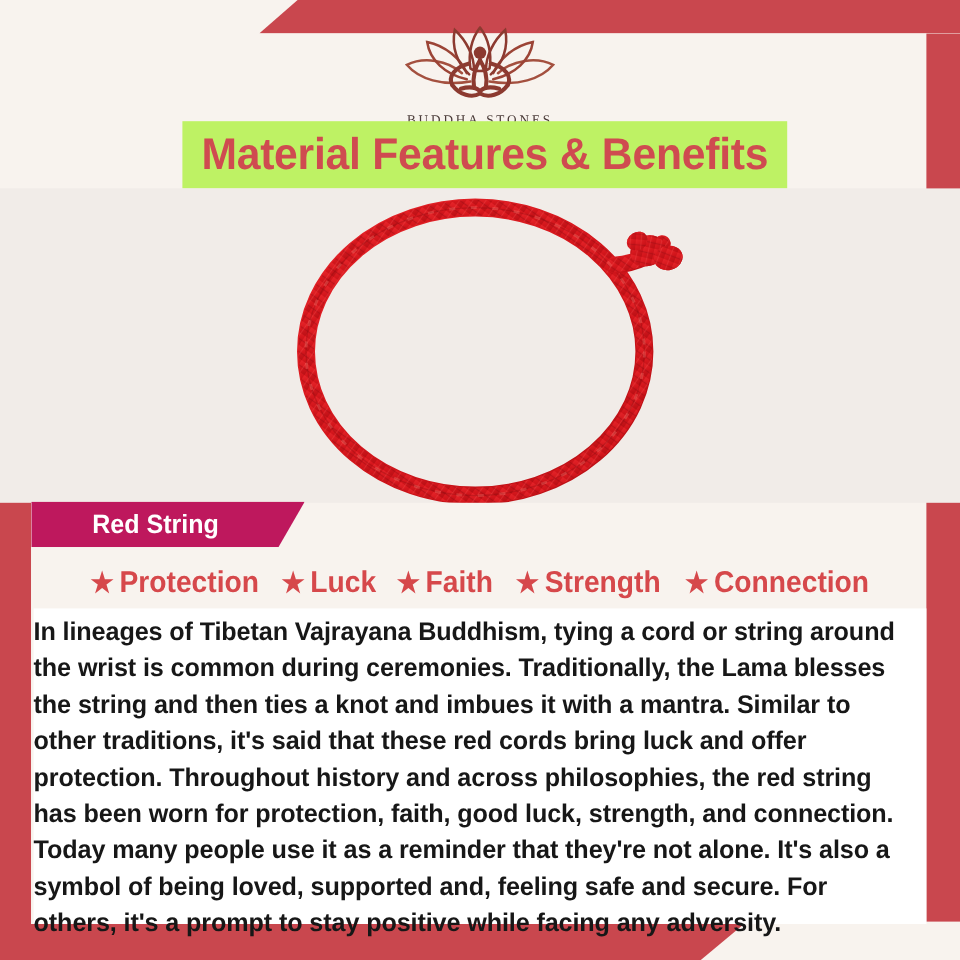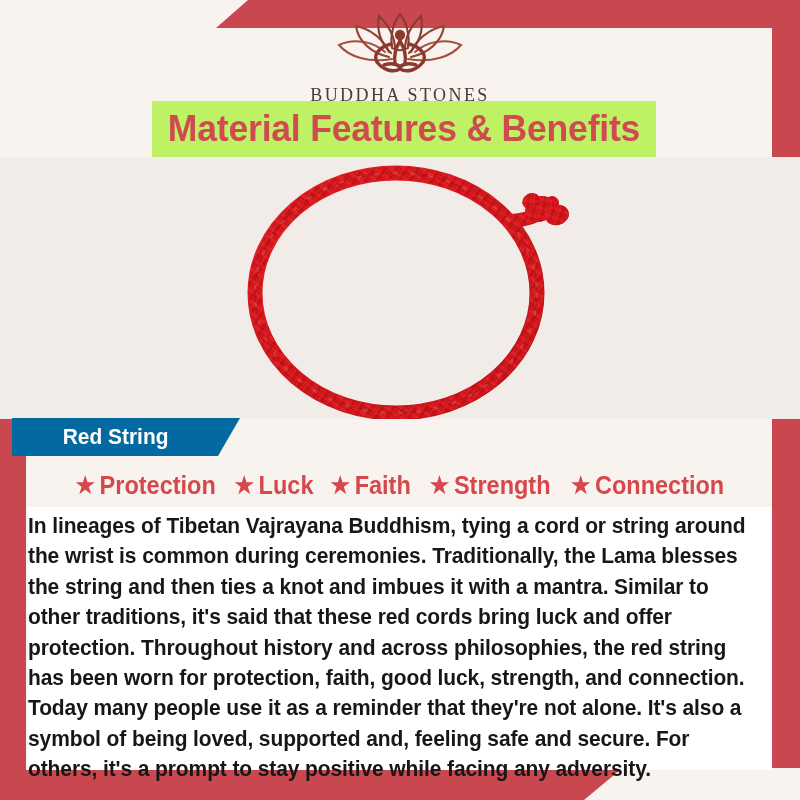--- a/index.html
+++ b/index.html
@@ -37,21 +37,21 @@
   #header {
     position:absolute; top:0; left:0; width:800px; height:108px;
     display:flex; align-items:flex-end; justify-content:center;
     padding-bottom:2px;
   }
   #logo-wrap { display:flex; flex-direction:column; align-items:center; }
   #logo-mark { display:block; }
   #brand-name {
     margin-top:4px;
     font-family:"Liberation Serif", serif;
-    font-size:18px;
+    font-size:11px;
     letter-spacing:2.4px;
     color:#4a3b38;
     font-weight:400;
   }
 
   
   #title-banner {
     position:absolute; top:101px; left:152px;
     width:504px; height:56px;
     background:#bef264;
@@ -70,23 +70,23 @@
   #photo-area {
     position:absolute; top:157px; left:0;
     width:800px; height:262px;
     background:#f1ece8;
     overflow:hidden;
   }
   #bracelet { position:absolute; top:0; left:0; }
 
   
   #label-band {
-    position:absolute; top:418px; left:12px;
+    position:absolute; top:418px; left:26px;
     width:228px; height:38px;
-    background:#0369a1;
+    background:#be185d;
     clip-path: polygon(0 0, 100% 0, calc(100% - 22px) 100%, 0 100%);
     display:flex; align-items:center;
   }
   #label-text {
     margin-left:48px;
     color:#ffffff;
     font-size:22px;
     font-weight:bold;
     transform:scaleX(0.95);
     white-space:nowrap;

